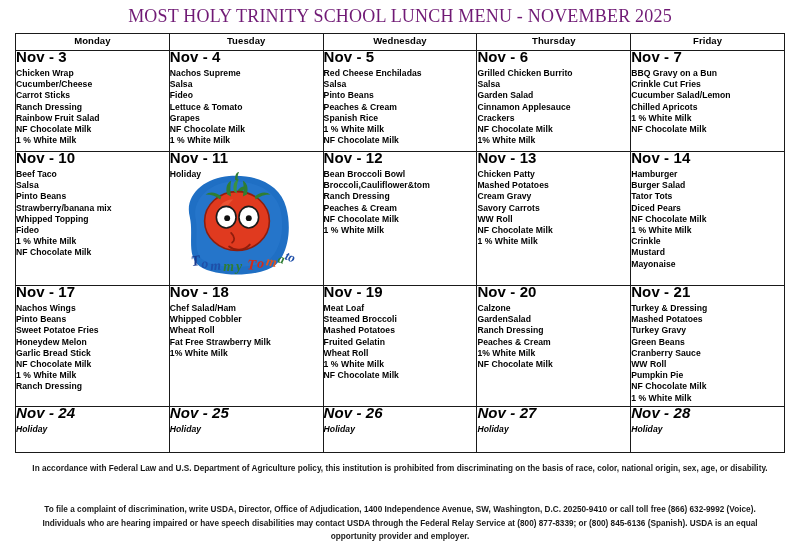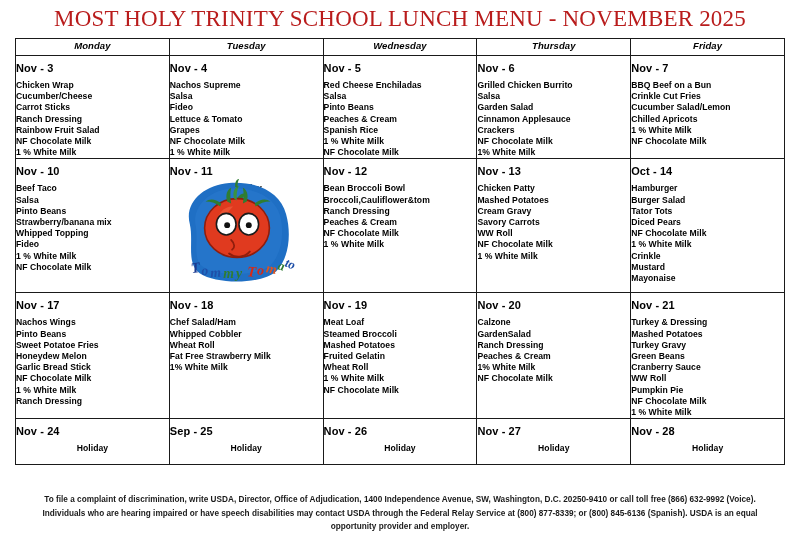--- a/index.html
+++ b/index.html
@@ -18,26 +18,26 @@
   }
   .page {
     position: relative;
     width: 800px;
     height: 552px;
     box-sizing: border-box;
   }
   .title {
     text-align: center;
     font-family: "Liberation Serif", serif;
-    font-size: 23px;
+    font-size: 18px;
     font-weight: normal;
     letter-spacing: 0.2px;
     margin: 0;
     padding: 6px 0 6px 0;
-    color: #b91c1c;
+    color: #701a75;
     white-space: nowrap;
   }
   .menu-table {
     width: 770px;
     margin: 0 auto;
     border-collapse: collapse;
     table-layout: fixed;
     border: 1.6px solid #111;
   }
   .menu-table td, .menu-table th {
@@ -45,55 +45,52 @@
     vertical-align: top;
     padding: 0;
   }
   .menu-table th {
     height: 13px;
     text-align: center;
     font-size: 9.5px;
     font-weight: bold;
     letter-spacing: 0.1px;
     padding: 1px 0 2px 0;
-    font-style: italic;
   }
   .day-cell {
     position: relative;
     padding: 2px 0 2px 4px;
   }
   .week-1 .day-cell { height: 100px; }
   .week-2 .day-cell { height: 133px; }
   .week-3 .day-cell { height: 120px; }
-  .week-4 .day-cell { height: 45px; }
+  .week-4 .day-cell { height: 45px; font-style: italic; }
   .date {
-    font-size: 11px;
+    font-size: 15px;
     font-weight: bold;
     line-height: 11px;
     margin-bottom: 6px;
     letter-spacing: 0.1px;
-    margin-top: 7px;
   }
   .items {
     list-style: none;
     margin: 0;
     padding: 0;
   }
   .items li {
     font-size: 8.6px;
     font-weight: bold;
     line-height: 11.2px;
     letter-spacing: 0.05px;
     white-space: nowrap;
   }
   .holiday {
     font-size: 8.6px;
     font-weight: bold;
     line-height: 11.2px;
-    text-align: center;
   }
   .mascot {
     position: absolute;
     left: 8px;
     top: 18px;
     width: 118px;
     height: 110px;
     pointer-events: none;
   }
   .footer {
@@ -181,21 +178,21 @@
               <li>Garden Salad</li>
               <li>Cinnamon Applesauce</li>
               <li>Crackers</li>
               <li>NF Chocolate Milk</li>
               <li>1% White Milk</li>
             </ul>
         </td>
         <td class="day-cell">
           <div class="date">Nov - 7</div>
           <ul class="items">
-              <li>BBQ Beef on a Bun</li>
+              <li>BBQ Gravy on a Bun</li>
               <li>Crinkle Cut Fries</li>
               <li>Cucumber Salad/Lemon</li>
               <li>Chilled Apricots</li>
               <li>1 % White Milk</li>
               <li>NF Chocolate Milk</li>
             </ul>
         </td>
       </tr>
 
       <tr class="week-2">
@@ -265,21 +262,21 @@
               <li>Chicken Patty</li>
               <li>Mashed Potatoes</li>
               <li>Cream Gravy</li>
               <li>Savory Carrots</li>
               <li>WW Roll</li>
               <li>NF Chocolate Milk</li>
               <li>1 % White Milk</li>
             </ul>
         </td>
         <td class="day-cell">
-          <div class="date">Oct - 14</div>
+          <div class="date">Nov - 14</div>
           <ul class="items">
               <li>Hamburger</li>
               <li>Burger Salad</li>
               <li>Tator Tots</li>
               <li>Diced Pears</li>
               <li>NF Chocolate Milk</li>
               <li>1 % White Milk</li>
               <li>Crinkle</li>
               <li>Mustard</li>
               <li>Mayonaise</li>
@@ -351,21 +348,21 @@
       </tr>
 
       <tr class="week-4">
         <td class="day-cell">
           <div class="date">Nov - 24</div>
           <ul class="items">
               <li class="holiday">Holiday</li>
             </ul>
         </td>
         <td class="day-cell">
-          <div class="date">Sep - 25</div>
+          <div class="date">Nov - 25</div>
           <ul class="items">
               <li class="holiday">Holiday</li>
             </ul>
         </td>
         <td class="day-cell">
           <div class="date">Nov - 26</div>
           <ul class="items">
               <li class="holiday">Holiday</li>
             </ul>
         </td>
@@ -380,16 +377,17 @@
           <ul class="items">
               <li class="holiday">Holiday</li>
             </ul>
         </td>
       </tr>
 
     </tbody>
   </table>
 
   <div class="footer">
+    <p>In accordance with Federal Law and U.S. Department of Agriculture policy, this institution is prohibited from discriminating on the basis of race, color, national origin, sex, age, or disability.</p>
     <p class="second">To file a complaint of discrimination, write USDA, Director, Office of Adjudication, 1400 Independence Avenue, SW, Washington, D.C. 20250-9410 or call toll free (866) 632-9992 (Voice). Individuals who are hearing impaired or have speech disabilities may contact USDA through the Federal Relay Service at (800) 877-8339; or (800) 845-6136 (Spanish). USDA is an equal opportunity provider and employer.</p>
   </div>
 
 </div>
 
 </body></html>

